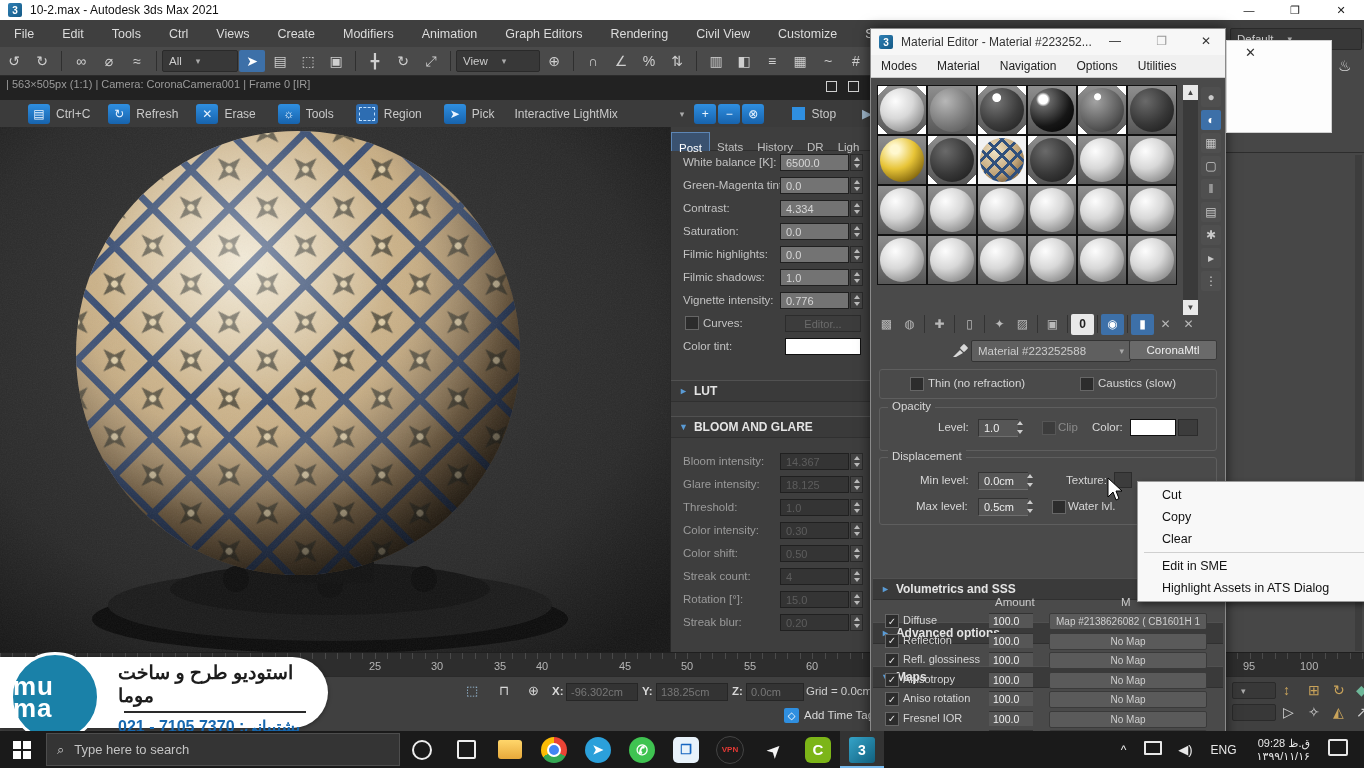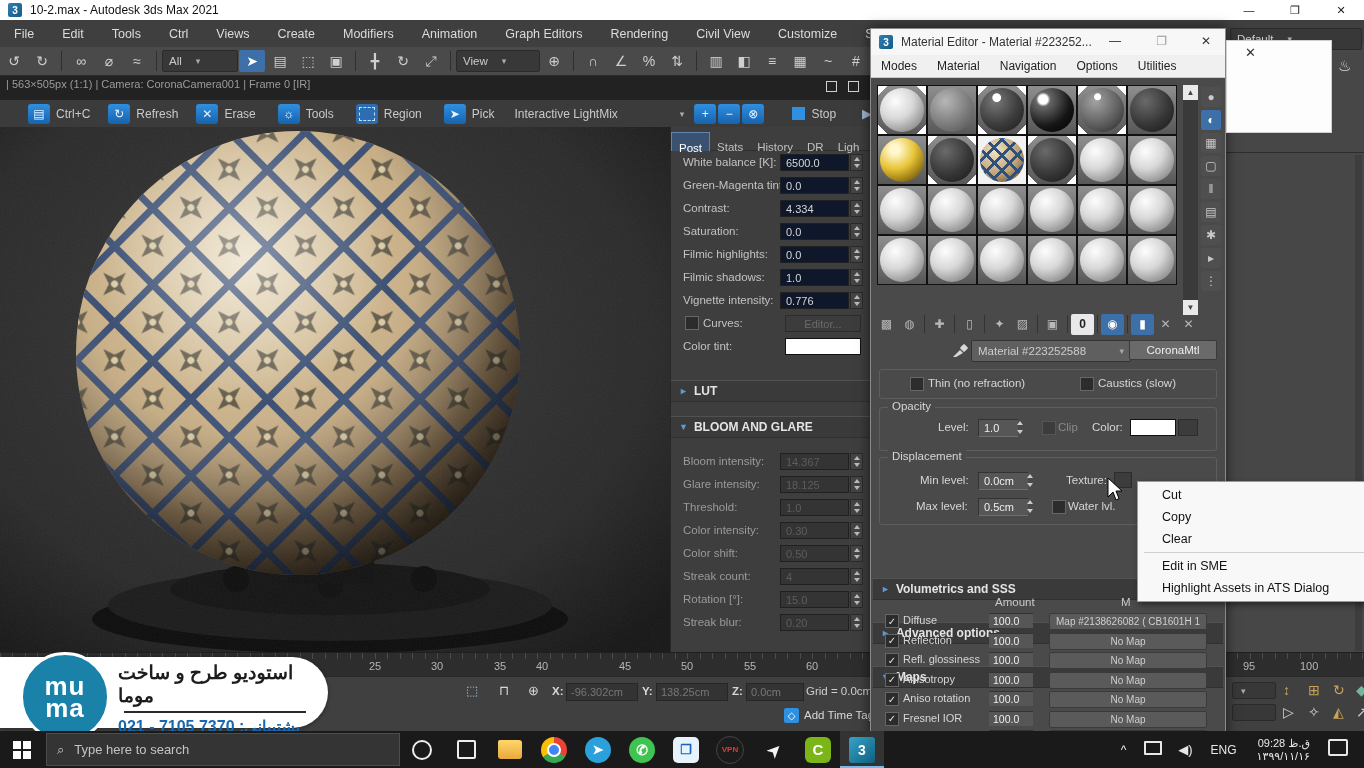--- a/index.html
+++ b/index.html
@@ -32,21 +32,21 @@
   .chip.dashed{background:#2d6db2;outline:1px dashed #bfe0ff;outline-offset:-4px;}
   .chiplabel{color:#c9c9c9;font-size:12px;margin:0 10px 0 6px;white-space:nowrap;}
   .stop-sq{width:13px;height:13px;background:#2f8fe0;flex:none;}
   #render-canvas{left:0;top:127px;width:670px;height:525px;background:#1f1f1f;overflow:hidden;z-index:1;}
   #vfb-panel{left:670px;top:127px;width:200px;height:525px;background:#3e3e3e;border-left:1px solid #282828;z-index:1;font-size:11.5px;color:#c2c2c2;}
   .vtabs{display:flex;height:18px;margin-top:5px;border-bottom:1px solid #2e2e2e;}
   .vtab{padding:9px 7px;color:#c0c0c0;font-size:11.5px;}
   .vtab.active{background:#3a5270;color:#fff;border:1px solid #5d86b5;border-bottom:none;}
   .vrow{position:relative;height:23px;}
   .vrow .lbl{position:absolute;left:12px;top:5px;white-space:nowrap;}
-  .vrow .box{position:absolute;right:22px;top:3px;width:62px;height:15px;background:#0f172a;border:1px solid #202020;
+  .vrow .box{position:absolute;right:22px;top:3px;width:62px;height:15px;background:#737373;border:1px solid #202020;
              color:#d6d6d6;font-size:11px;display:flex;align-items:center;padding-left:5px;}
   .vrow.dis .lbl{color:#9a9a9a;}
   .vrow.dis .box{color:#5d5d5d;background:#343434;}
   .spin{position:absolute;right:8px;top:3px;width:11px;height:15px;background:#444;border:1px solid #2a2a2a;display:flex;flex-direction:column;align-items:center;justify-content:space-around;}
   .spin i{width:0;height:0;border-left:3px solid transparent;border-right:3px solid transparent;}
   .spin .up{border-bottom:4px solid #bbb;}
   .spin .dn{border-top:4px solid #bbb;}
   .rollhead{position:relative;height:20px;border-top:1px solid #515151;border-bottom:1px solid #303030;background:#3a3a3a;
             display:flex;align-items:center;font-weight:bold;color:#e4e4e4;font-size:12px;}
   .rollhead .arr{color:#5a9bd5;font-size:9px;margin:0 6px 0 8px;}
@@ -114,22 +114,22 @@
                   color:#cfcfcf;font-size:10px;display:flex;align-items:center;justify-content:center;overflow:hidden;white-space:nowrap;}
 
   
   #ctx-menu{left:1137px;top:481px;width:246px;background:#f8f8f8;border:1px solid #9a9a9a;box-shadow:2px 3px 6px rgba(0,0,0,.45);z-index:10;padding:2px 0;}
   .ctx-item{height:22px;display:flex;align-items:center;padding-left:24px;color:#111;font-size:12.5px;}
   .ctx-sep{height:1px;background:#d0d0d0;margin:2px 6px;}
   #cursor{left:1106px;top:477px;z-index:11;}
 
   
   #muma{left:0;top:657px;width:328px;height:71px;background:#fff;border-radius:0 36px 36px 0;z-index:4;box-shadow:0 1px 4px rgba(0,0,0,.4);}
-  #muma-logo{position:absolute;left:20px;top:-5px;width:84px;height:84px;border-radius:50%;background:#1a81a8;border:3px solid #fff;
-             display:flex;flex-direction:column;align-items:center;justify-content:center;color:#fff;font-weight:bold;font-size:26px;line-height:22px;letter-spacing:1px;}
+  #muma-logo{position:absolute;left:10px;top:-5px;width:84px;height:84px;border-radius:50%;background:#1a81a8;border:3px solid #fff;
+             display:flex;flex-direction:column;align-items:flex-start;justify-content:center;color:#fff;font-weight:bold;font-size:26px;line-height:22px;letter-spacing:1px;}
   #muma-text{position:absolute;left:118px;top:4px;right:16px;text-align:left;direction:rtl;}
   #muma-line1{color:#1d1d1d;font-weight:bold;font-size:19px;}
   #muma-divider{height:2px;background:#2a2a2a;margin:4px 6px;}
   #muma-line2{color:#1668b0;font-weight:bold;font-size:16px;direction:rtl;}
 
   
   #cmd-area{left:1226px;top:43px;width:138px;height:609px;background:#474747;z-index:1;}
   #white-panel{left:1226px;top:40px;width:106px;height:93px;background:#fdfdfd;z-index:6;border:1px solid #d0d0d0;box-sizing:border-box;}
 </style>
 </head>

